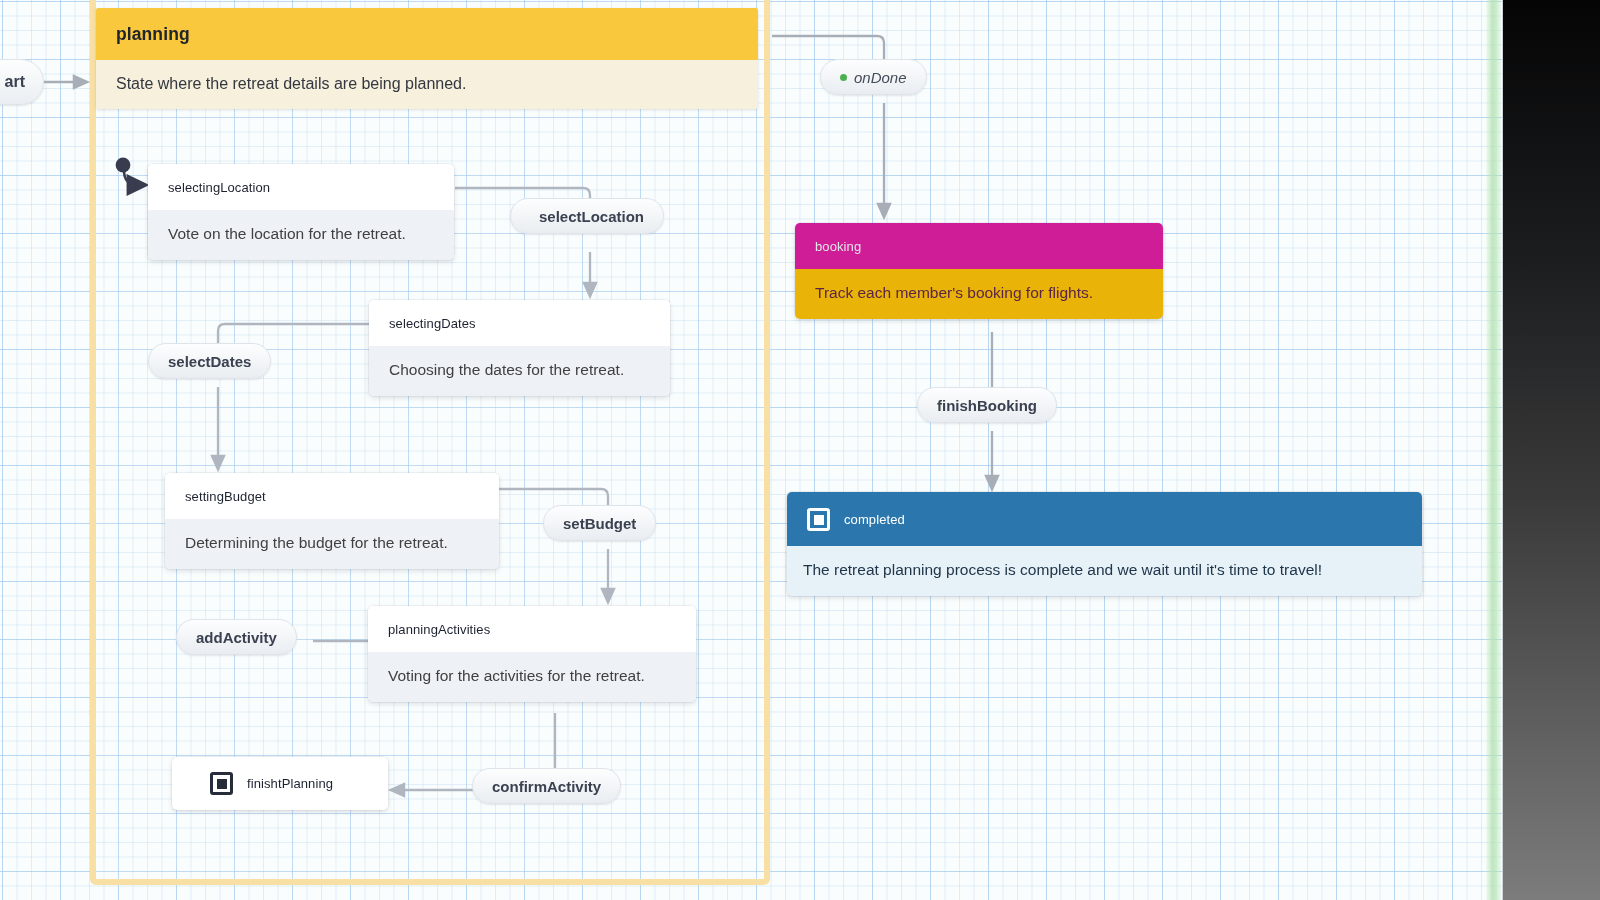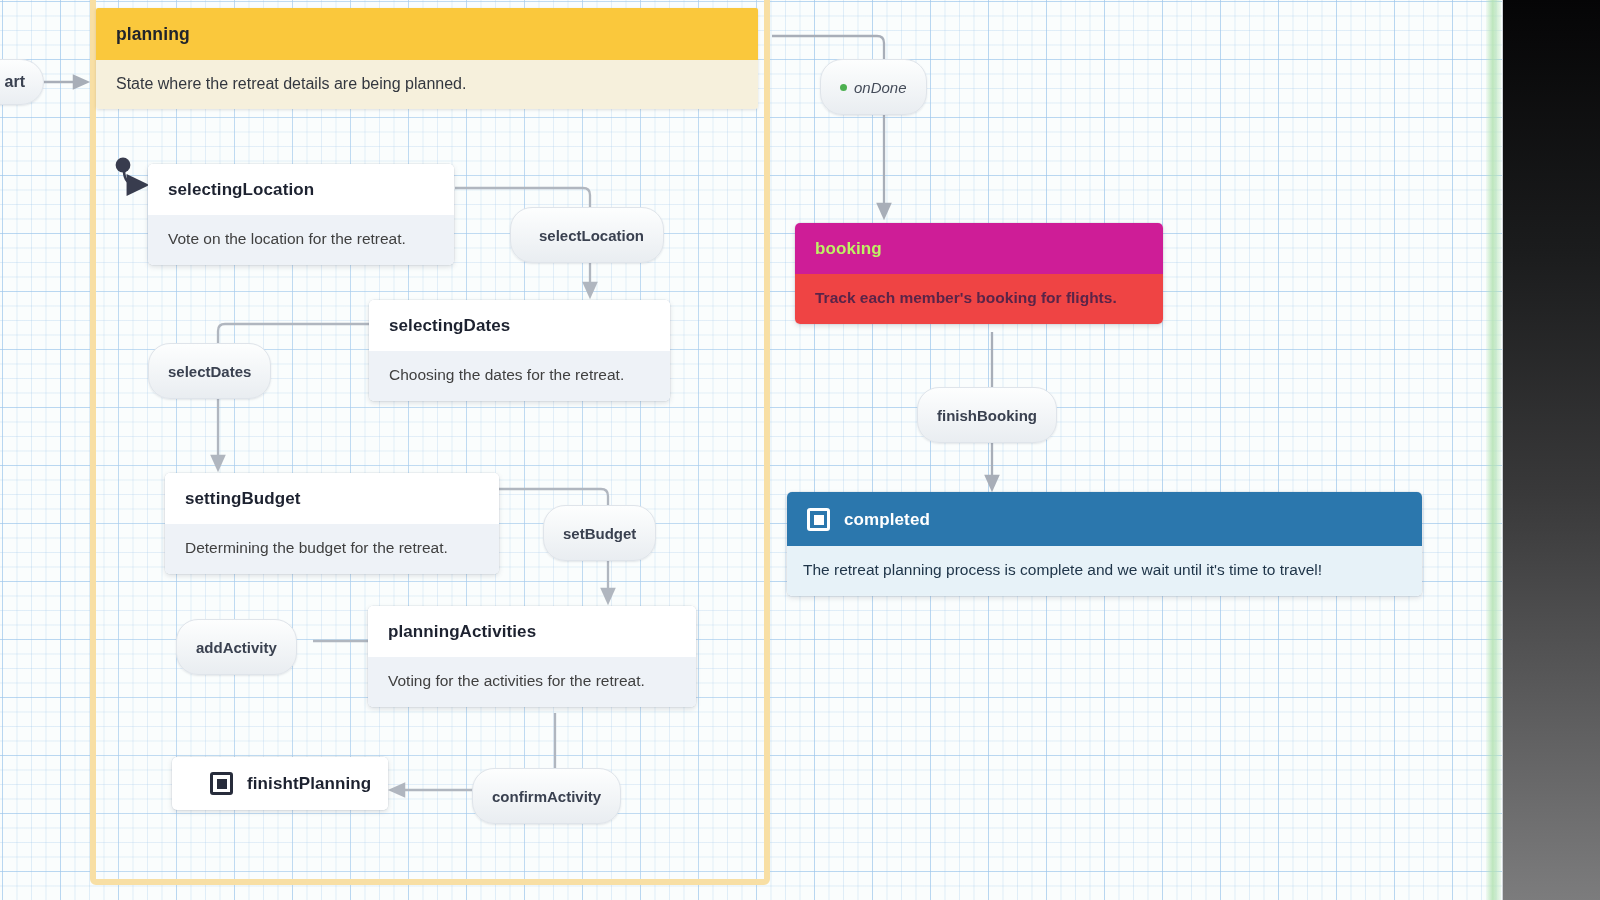--- a/index.html
+++ b/index.html
@@ -52,36 +52,36 @@
   
   .node {
     position: absolute;
     border-radius: 5px;
     box-shadow: 0 2px 5px rgba(70,75,95,0.17), 0 0 0 0.5px rgba(140,150,170,0.18);
     overflow: hidden;
     background: #fff;
   }
   .node .n-title {
     display: flex; align-items: center; gap: 14px;
-    font-weight: bold;
-    font-size: 17px;
+    font-weight: normal;
+    font-size: 13px;
     color: #1d2230;
     padding: 16px 20px 15px 20px;
     background: #ffffff;
     letter-spacing: .1px;
   }
   .node .n-desc {
     font-size: 15.5px;
     color: #404040;
     background: #eef2f7;
     padding: 15px 20px 17px 20px;
   }
   
-  .node.magenta .n-title { background: #ce1d97; color: #bef264; }
-  .node.magenta .n-desc  { background: #ef4444; color: #5a2448; font-weight: bold; }
+  .node.magenta .n-title { background: #ce1d97; color: #e5e5e5; }
+  .node.magenta .n-desc  { background: #eab308; color: #5a2448; }
   
   .node.blue .n-title { background: #2b77ad; color: #fff; }
   .node.blue .n-desc  { background: #e7f2f8; color: #20364a; padding-left: 16px; }
 
   
   .final-icon {
     width: 23px; height: 23px;
     border: 3px solid currentColor;
     border-radius: 3px;
     display: flex; align-items: center; justify-content: center;
@@ -91,21 +91,21 @@
   .node .n-title.dark-icon .final-icon { color: #272c3b; }
   .node.blue .n-title .final-icon { color: #ffffff; }
 
   
   .node.compact .n-title { padding: 15px 24px 15px 18px; }
 
   
   .pill {
     position: absolute;
     display: flex; align-items: center; justify-content: center; gap: 7px;
-    height: 56px;
+    height: 36px;
     padding: 0 19px;
     border-radius: 22px;
     background: linear-gradient(#fdfefe, #e9edf1);
     border: 1px solid #dfe4ea;
     box-shadow: 0 1px 2px rgba(70,80,100,0.13);
     font-size: 15px;
     font-weight: bold;
     color: #3a4150;
     white-space: nowrap;
   }
@@ -240,21 +240,21 @@
   <div class="node blue" style="left:787px; top:492px; width:635px;">
     <div class="n-title">
       <span class="final-icon">
           <i></i>
         </span>
       <span>completed</span>
     </div>
     <div class="n-desc">The retreat planning process is complete and we wait until it's time to travel!</div>
   </div>
 
-  <div class="pill" style="left:510px; top:207px;padding-left:28px;">
+  <div class="pill" style="left:510px; top:198px;padding-left:28px;">
     <span>selectLocation</span>
   </div>
 
   <div class="pill" style="left:148px; top:343px;">
     <span>selectDates</span>
   </div>
 
   <div class="pill" style="left:543px; top:505px;">
     <span>setBudget</span>
   </div>

